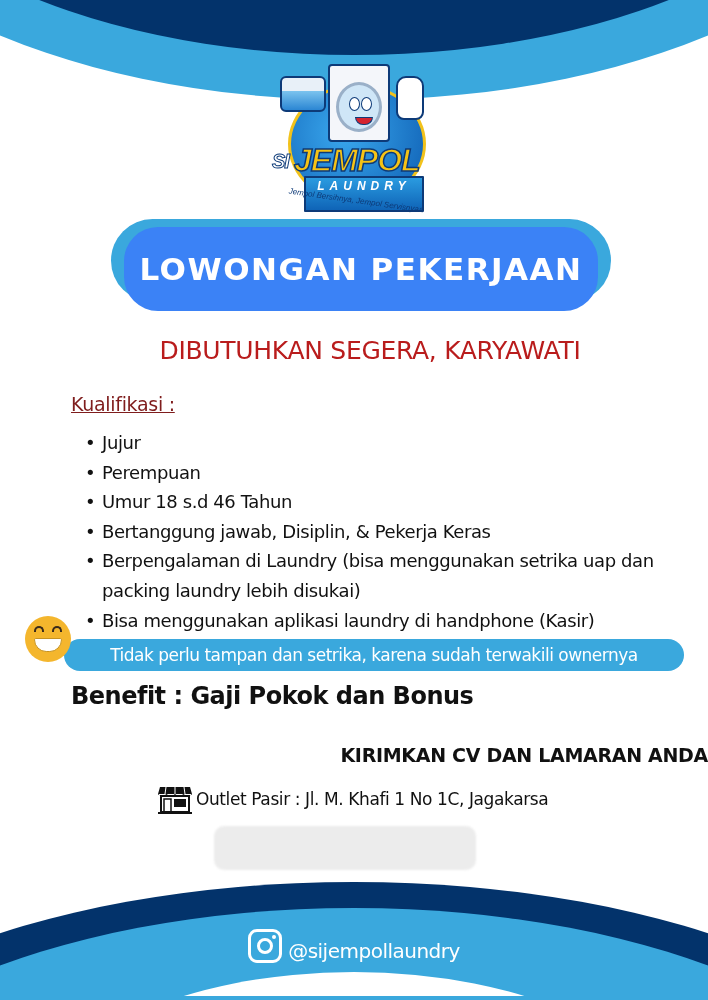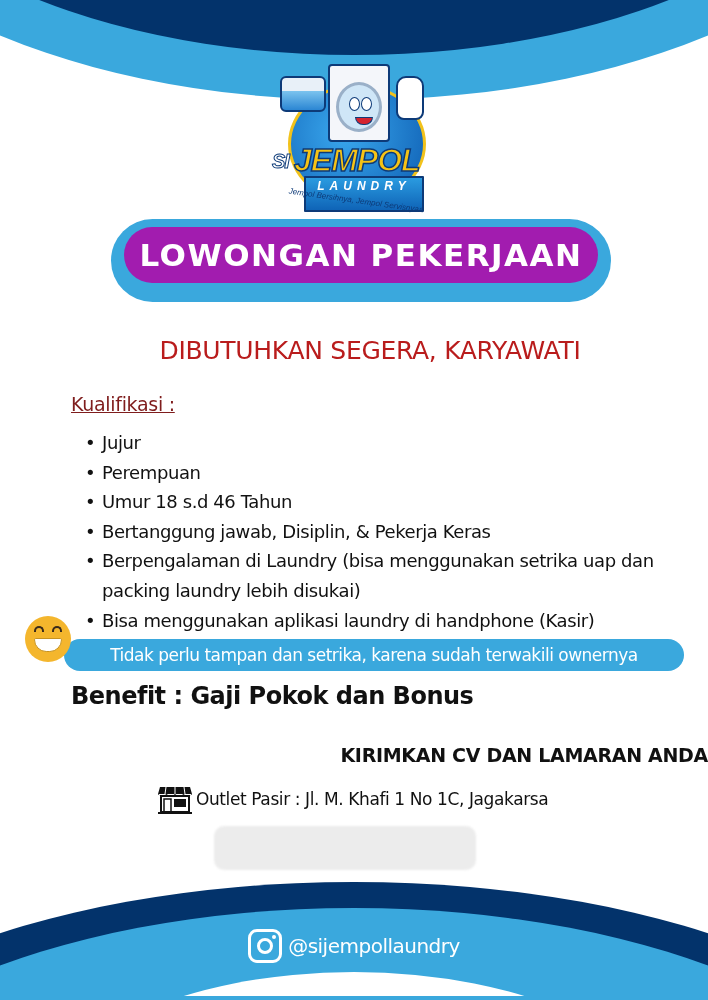--- a/index.html
+++ b/index.html
@@ -24,21 +24,21 @@
     .logo-thumb { position: absolute; left: 128px; top: 18px; width: 28px; height: 44px; border-radius: 10px 10px 8px 8px; background: #fff; border: 2px solid #0d3a78; }
     .logo-clothes { position: absolute; left: 12px; top: 18px; width: 46px; height: 36px; border-radius: 6px; background: linear-gradient(#e8f0f8 0%, #e8f0f8 40%, #7cc4ef 40%, #2b86d3 100%); border: 2px solid #0d3a78; }
     .logo-si { position: absolute; left: 4px; top: 92px; font: italic bold 20px "Liberation Sans", sans-serif; color: #fff; -webkit-text-stroke: 1px #0d3a78; letter-spacing: -1px; }
     .logo-jempol { position: absolute; left: 26px; top: 84px; font: italic bold 32px "Liberation Sans", sans-serif; color: #f6c315; -webkit-text-stroke: 1.5px #0d3a78; letter-spacing: -1px; }
     .logo-laundry-bar { position: absolute; left: 36px; top: 118px; width: 120px; height: 36px; border-radius: 1px; background: linear-gradient(#2a9be0, #0f64b7); border: 2px solid #0d3a78; }
     .logo-laundry { position: absolute; left: 0; top: 1px; width: 100%; text-align: center; font: italic bold 12px "Liberation Sans", sans-serif; color: #fff; letter-spacing: 5px; }
     .logo-tagline { position: absolute; left: 0; top: 138px; width: 176px; text-align: center; font: italic 8px "Liberation Sans", sans-serif; color: #0d3a78; transform: rotate(8deg); transform-origin: center; }
 
     
     .title-pill-outer { position: absolute; left: 111px; top: 219px; width: 500px; height: 83px; border-radius: 42px; background: #3aa8dd; }
-    .title-pill-inner { position: absolute; left: 124px; top: 227px; width: 474px; height: 56px; border-radius: 34px; background: #a21caf; display: flex; align-items: center; justify-content: center; }
+    .title-pill-inner { position: absolute; left: 124px; top: 227px; width: 474px; height: 84px; border-radius: 34px; background: #3b82f6; display: flex; align-items: center; justify-content: center; }
     .title-text { color: #fff; font: bold 31px "DejaVu Sans", sans-serif; letter-spacing: 1.5px; }
 
     .headline { position: absolute; left: 16px; top: 336px; width: 708px; text-align: center; font: 25px "DejaVu Sans", sans-serif; color: #b91c1c; letter-spacing: -0.3px; }
 
     .qual-label { position: absolute; left: 71px; top: 393px; font: 19px "DejaVu Sans", sans-serif; color: #7f1d1d; letter-spacing: -0.3px; text-decoration: underline; }
     .qual-list { position: absolute; left: 82px; top: 428px; width: 600px; list-style: none; }
     .qual-list li { position: relative; padding-left: 20px; font: 18px "DejaVu Sans", sans-serif; line-height: 29.6px; color: #111; letter-spacing: -0.4px; }
     .qual-list li .bullet { position: absolute; left: 3px; top: 0; }
 
     .emoji { position: absolute; left: 25px; top: 616px; width: 46px; height: 46px; border-radius: 50%; background: #f4b62d; }
@@ -48,21 +48,21 @@
     .joke-text { color: #fff; font: 17px "DejaVu Sans", sans-serif; letter-spacing: -0.5px; }
 
     .benefit { position: absolute; left: 71px; top: 682px; font: bold 24px "DejaVu Sans", sans-serif; color: #111; letter-spacing: -0.5px; }
 
     .cta { position: absolute; left: 0; top: 744px; width: 708px; text-align: right; font: bold 19px "DejaVu Sans", sans-serif; color: #111; letter-spacing: -0.3px; }
     .outlet { position: absolute; left: 158px; top: 784px; display: flex; align-items: center; }
     .store-icon { width: 34px; height: 30px; margin-right: 4px; }
     .outlet-text { font: 17px "DejaVu Sans", sans-serif; color: #111; letter-spacing: -0.4px; }
     .redacted { position: absolute; left: 214px; top: 826px; width: 262px; height: 44px; background: #ececec; border-radius: 10px; filter: blur(1px); }
 
-    .social { position: absolute; left: 0; top: 929px; width: 708px; display: flex; justify-content: center; align-items: center; }
+    .social { position: absolute; left: 0; top: 929px; width: 708px; display: flex; justify-content: center; align-items: flex-end; }
     .ig-icon { width: 34px; height: 34px; border: 3px solid #fff; border-radius: 9px; position: relative; margin-right: 6px; }
     .ig-lens { position: absolute; left: 6px; top: 6px; width: 16px; height: 16px; border: 3px solid #fff; border-radius: 50%; }
     .ig-dot { position: absolute; right: 3px; top: 3px; width: 4px; height: 4px; background: #fff; border-radius: 50%; }
     .social-text { color: #fff; font: 20px "DejaVu Sans", sans-serif; letter-spacing: -0.5px; }
   </style>
 </head>
 <body>
 
 <div class="wave-top-light"></div>
 <div class="wave-top-dark"></div>

